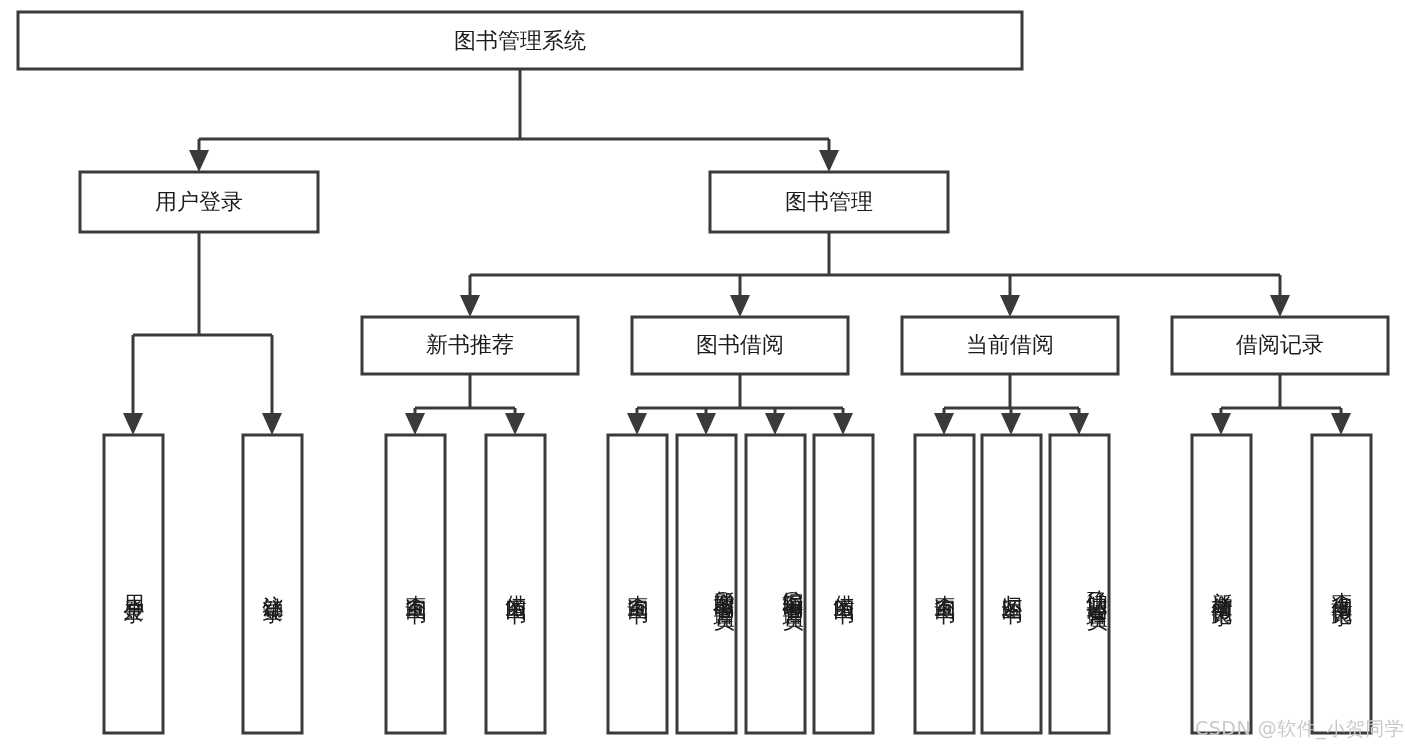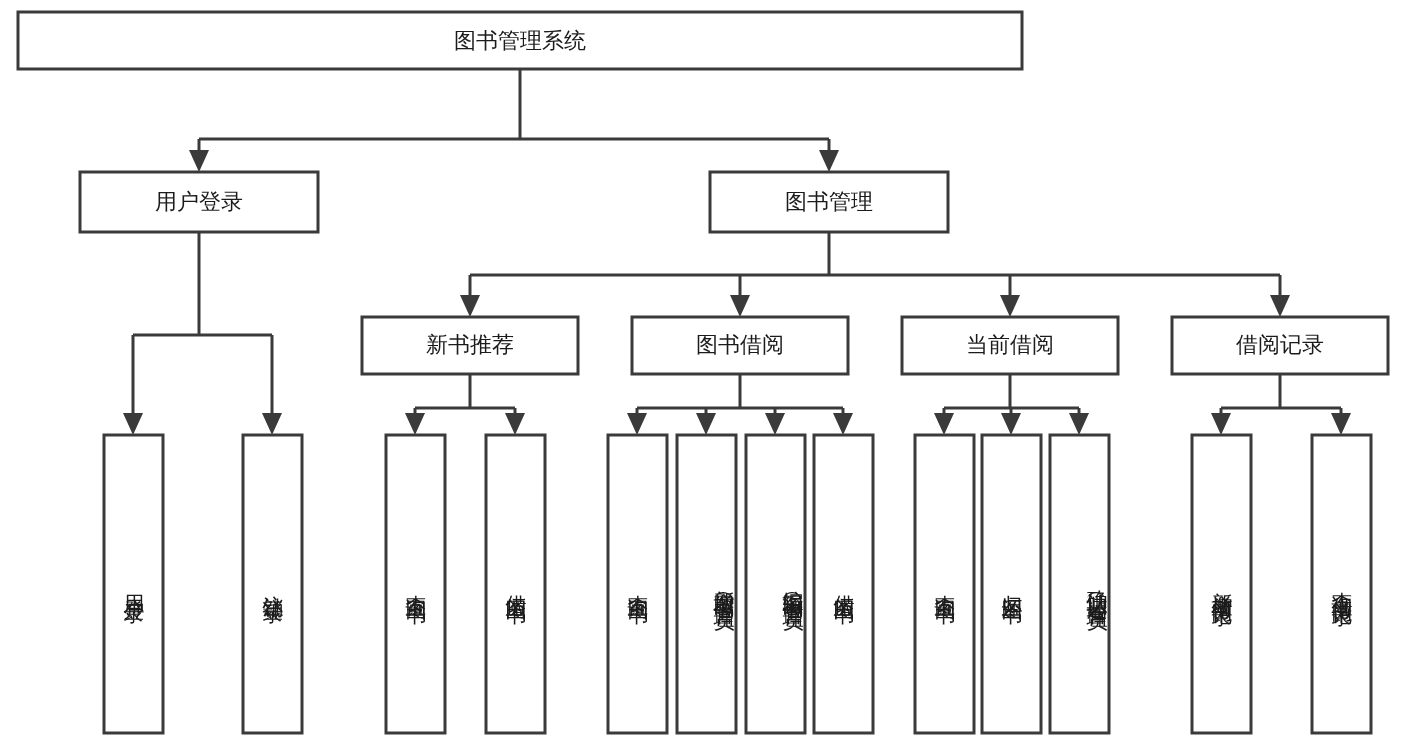--- a/index.html
+++ b/index.html
@@ -200,14 +200,15 @@
   <div class="leaf-label" style="left:608px; top:435px; width:59px; height:298px;">查询图书</div>
   <div class="leaf-label align-start" style="left:677px; top:441px; width:59px; height:290px;">新增图书（管理员）</div>
   <div class="leaf-label align-start" style="left:746px; top:441px; width:59px; height:290px;">编辑图书（管理员）</div>
   <div class="leaf-label" style="left:814px; top:435px; width:59px; height:298px;">借阅图书</div>
   <div class="leaf-label" style="left:915px; top:435px; width:59px; height:298px;">查询图书</div>
   <div class="leaf-label" style="left:982px; top:435px; width:59px; height:298px;">归还图书</div>
   <div class="leaf-label align-start" style="left:1050px; top:441px; width:59px; height:290px;">确认归还（管理员）</div>
   <div class="leaf-label" style="left:1192px; top:435px; width:59px; height:298px;">新增借阅记录</div>
   <div class="leaf-label" style="left:1312px; top:435px; width:59px; height:298px;">查询借阅记录</div>
 
+  <div class="watermark" style="left:1195px; top:716px;">CSDN @软件_小贺同学</div>
 
 </div>
 
 </body></html>

